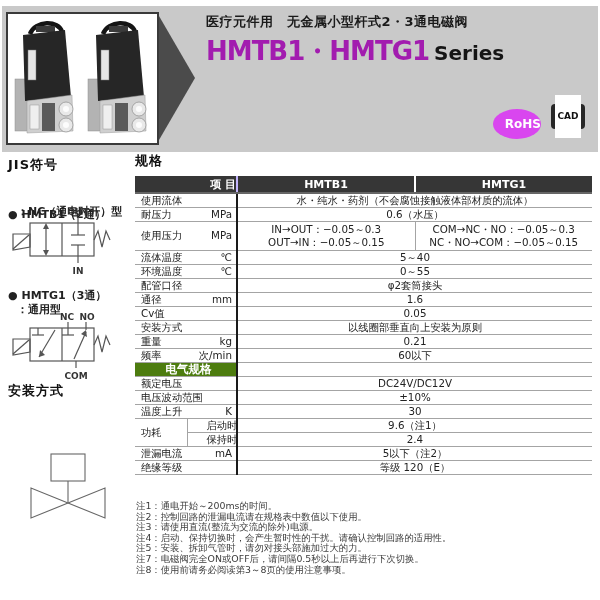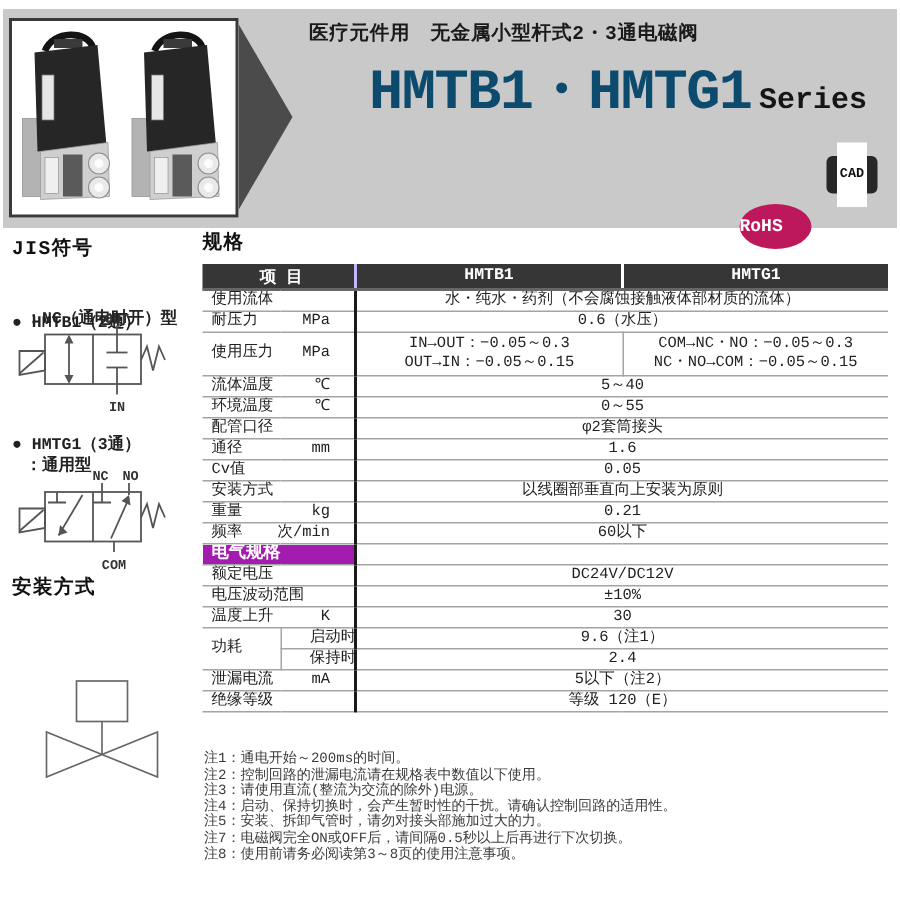--- a/index.html
+++ b/index.html
@@ -1,58 +1,58 @@
 <!DOCTYPE html>
 <html><head>
 <meta charset="utf-8">
 <style>
   * { margin: 0; padding: 0; box-sizing: border-box; }
   html, body { width: 600px; height: 600px; background: #fff; font-family: "DejaVu Sans", "Liberation Sans", sans-serif; color: #1f1f1f; }
-  #page { position: relative; width: 600px; height: 600px; overflow: hidden; background: #fff; font-family: Liberation Mono, monospace; }
+  #page { position: relative; width: 600px; height: 600px; overflow: hidden; background: #fff; }
 
   
   .band { position: absolute; left: 2px; top: 6px; width: 596px; height: 146px; background: #c9c9c9; }
   .photo { position: absolute; left: 6px; top: 12px; width: 153px; height: 133px; background: #fff; border: 2px solid #3a3a3a; }
   .arrow { position: absolute; left: 159px; top: 14px; }
   .htext { position: absolute; left: 206px; top: 13px; width: 380px; }
   .meta { font-size: 13px; font-weight: bold; color: #1a1a1a; letter-spacing: .5px; white-space: nowrap; }
   .trow { margin-top: 3px; white-space: nowrap; }
-  .title { font-size: 38px; font-weight: bold; color: #0c4a6e; letter-spacing: -1px; margin-left: 40px; }
+  .title { font-size: 26px; font-weight: bold; color: #a21caf; letter-spacing: -1px; }
   .series { font-size: 20px; font-weight: bold; color: #151515; margin-left: 5px; }
   .feat { margin-top: 6px; }
   .feat div { font-size: 13px; font-weight: 600; color: #1c1c1c; line-height: 18px; white-space: nowrap; }
-  .rohs { position: absolute; left: 493px; top: 109px; width: 48px; height: 30px; background: #be185d; border-radius: 50%;
-          display: flex; align-items: center; justify-content: flex-start; color: #fff; font-weight: bold; font-size: 12px; margin-top: 27px; }
+  .rohs { position: absolute; left: 493px; top: 109px; width: 48px; height: 30px; background: #d946ef; border-radius: 50%;
+          display: flex; align-items: center; justify-content: flex-end; color: #fff; font-weight: bold; font-size: 12px; }
   .cad { position: absolute; left: 550px; top: 104px; width: 36px; text-align: center; }
   .cad .mon { width: 34px; height: 25px; background: #272727; border-radius: 4px; display: flex; align-items: center; justify-content: center; margin: 0 auto; }
   .cad .scr { background: #fff; color: #111; font-weight: bold; font-size: 9px; padding: 16px 2px; line-height: 11px; }
   .cad .neck { width: 9px; height: 4px; background: #272727; margin: 0 auto; }
   .cad .foot { width: 20px; height: 3px; background: #272727; margin: 0 auto; border-radius: 1px; }
 
   
   .h2 { position: absolute; font-size: 13px; font-weight: bold; color: #111; letter-spacing: 1px; }
   .symname { position: absolute; font-size: 11px; font-weight: bold; color: #222; white-space: nowrap; }
   .symtype { position: absolute; font-size: 11px; font-weight: bold; color: #222; white-space: nowrap; }
   .symsvg { position: absolute; }
 
   
   .specwrap { position: absolute; left: 135px; top: 150px; width: 458px; }
   .spec { border-collapse: collapse; table-layout: fixed; width: 457px; margin-top: 26px; }
   .spec th { background: #363636; color: #fff; font-weight: bold; font-size: 11px; height: 17px; border-bottom: 2px solid #666; }
-  .spec th.c1 { text-align: center; padding-left: 4px; border-right: 2px solid #c4b5fd; }
+  .spec th.c1 { text-align: right; padding-left: 4px; border-right: 2px solid #c4b5fd; }
   .spec th.c2 { border-right: 2px solid #fff; }
   .spec td { border-bottom: 1px solid #a4a4a4; font-size: 10.3px; color: #222; height: 14px; line-height: 1.05;
              white-space: nowrap; overflow: hidden; text-align: center; vertical-align: middle; }
-  .spec td.lab { text-align: left; border-right: 2px solid #1a1a1a; padding: 0 16px 0 6px; }
+  .spec td.lab { text-align: left; border-right: 2px solid #1a1a1a; padding: 0 4px 0 6px; }
   .spec td.lab .lr { display: flex; justify-content: space-between; align-items: center; }
   .spec tr.tall td { height: 29px; }
   .spec td.vsplit { border-right: 1px solid #a4a4a4; }
   .spec td.poh { text-align: left; padding-left: 6px; border-right: 1px solid #a4a4a4; }
   .spec td.sub { text-align: left; padding-left: 19px; border-right: 2px solid #1a1a1a; }
-  .spec td.ehead { background: #a21caf; color: #fff; font-weight: bold; font-size: 11.5px; text-align: left; padding-left: 6px; border-right: 2px solid #1a1a1a; }
+  .spec td.ehead { background: #4d7c0f; color: #fff; font-weight: bold; font-size: 11.5px; text-align: center; padding-left: 6px; border-right: 2px solid #1a1a1a; }
   .spec td.eblank { background: #fff; }
   .twoline { line-height: 13px; }
 
   
   .notes { position: absolute; left: 136px; top: 501px; width: 458px; }
   .notes div { font-size: 9.4px; color: #3c3c3c; line-height: 10.6px; white-space: nowrap; }
 
   svg { display: block; }
 </style>
 </head>

